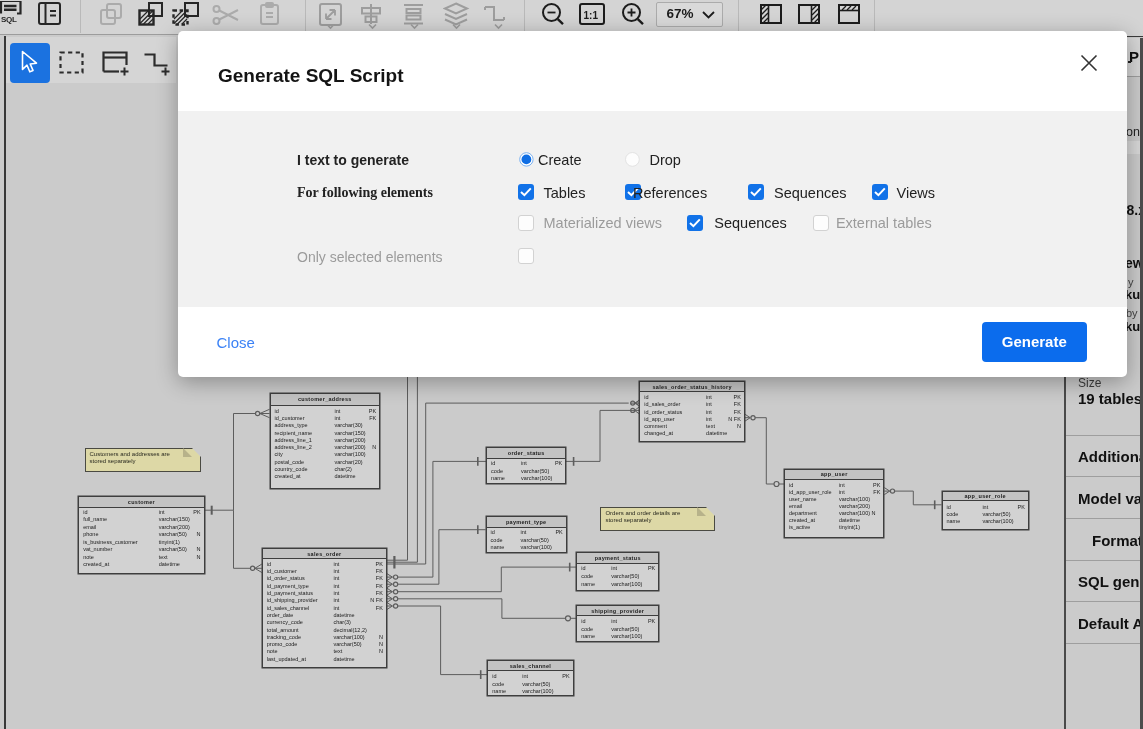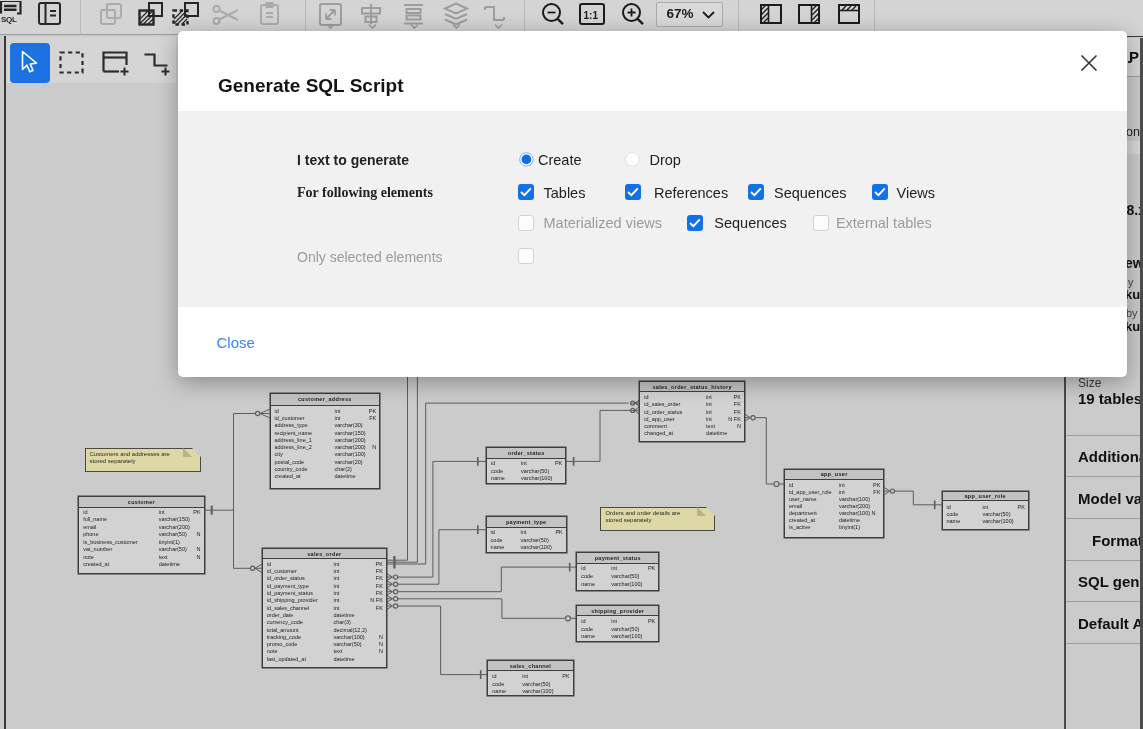--- a/index.html
+++ b/index.html
@@ -661,21 +661,21 @@
   <div class="sb-div" style="top:559.9px;"></div>
   <div class="sb-sec" style="top:573px;">SQL genera</div>
   <div class="sb-div" style="top:601.4px;"></div>
   <div class="sb-sec" style="top:614.5px;">Default Acc</div>
   <div class="sb-div" style="top:643.4px;"></div>
 </div>
 <div class="abs" style="left:1064.3px;top:36px;width:1.7px;height:693px;background:#4a4a4a;"></div>
 <div class="abs" style="left:1139.5px;top:37.6px;width:3.5px;height:691.4px;background:#4d4d4d;"></div>
 
 <div id="modal">
-  <div style="position:absolute;left:40px;top:44px;font-size:19px;font-weight:bold;color:#141414;">Generate SQL Script</div>
+  <div style="position:absolute;left:40px;top:34px;font-size:19px;font-weight:bold;color:#141414;">Generate SQL Script</div>
   <svg style="position:absolute;right:28.5px;top:23px;" width="18" height="18" fill="none" stroke="#333" stroke-width="1.6">
     <path d="M1.5 1.5 L16.5 16.5 M16.5 1.5 L1.5 16.5"></path>
   </svg>
   <div class="mbody">
 
     <div class="mlabel" style="left:119px;top:40.5px;">I text to generate</div>
     <svg style="position:absolute;left:340.5px;top:41px;" width="15" height="15">
       <circle cx="7.4" cy="7.4" r="6.7" fill="#fff" stroke="#79b0f0" stroke-width="1"></circle>
       <circle cx="7.4" cy="7.4" r="4.9" fill="#0f6ee4"></circle>
     </svg>
@@ -690,21 +690,21 @@
         <svg width="12" height="10" fill="none" stroke="#fff" stroke-width="2">
           <path d="M1 5 L4.4 8.2 L10.8 1.4"></path>
         </svg>
       </div>
     <div class="mtext" style="left:365.5px;top:73.5px;">Tables</div>
     <div class="cb on" style="left:446.6px;top:73.4px;">
         <svg width="12" height="10" fill="none" stroke="#fff" stroke-width="2">
           <path d="M1 5 L4.4 8.2 L10.8 1.4"></path>
         </svg>
       </div>
-    <div class="mtext" style="left:466px;top:73.5px;padding-left:10px;">References</div>
+    <div class="mtext" style="left:445px;top:73.5px;padding-left:10px;">References</div>
     <div class="cb on" style="left:570px;top:73.4px;">
         <svg width="12" height="10" fill="none" stroke="#fff" stroke-width="2">
           <path d="M1 5 L4.4 8.2 L10.8 1.4"></path>
         </svg>
       </div>
     <div class="mtext" style="left:596px;top:73.5px;">Sequences</div>
     <div class="cb on" style="left:693.8px;top:73.4px;">
         <svg width="12" height="10" fill="none" stroke="#fff" stroke-width="2">
           <path d="M1 5 L4.4 8.2 L10.8 1.4"></path>
         </svg>
@@ -720,13 +720,16 @@
       </div>
     <div class="mtext" style="left:536.3px;top:104.4px;">Sequences</div>
     <div class="cb off" style="left:635px;top:104.4px;"></div>
     <div class="mtext gray" style="left:657.9px;top:104.4px;">External tables</div>
 
     <div class="mlabel gray" style="left:119px;top:137.5px;">Only selected elements</div>
     <div class="cb off" style="left:340.2px;top:137.4px;"></div>
   </div>
 
   <div style="position:absolute;left:38.5px;top:303px;font-size:15px;color:#3b82f6;">Close</div>
+  <div style="position:absolute;left:804px;top:290.5px;width:104.5px;height:40.5px;background:#0b6ced;border-radius:4px;">
+    <span style="position:absolute;left:0;right:0;top:11px;text-align:center;font-size:15px;font-weight:bold;color:#fff;">Generate</span>
+  </div>
 </div>
 
 </body></html>

